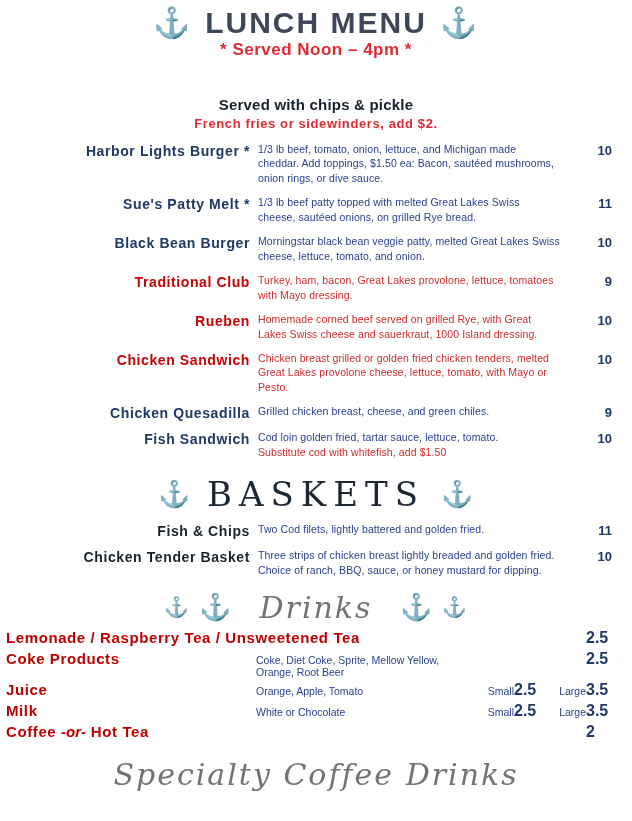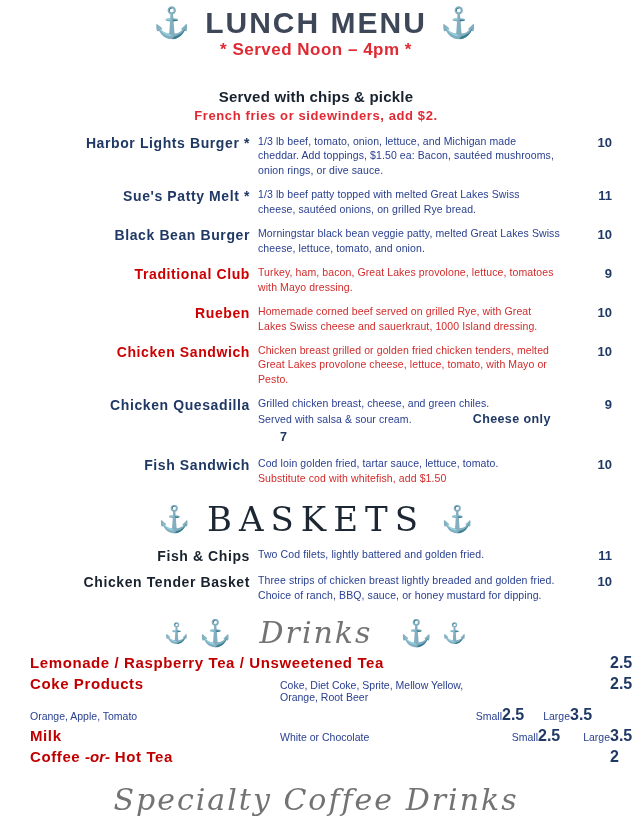--- a/index.html
+++ b/index.html
@@ -25,21 +25,21 @@
   .anchor.small { font-size:20px; }
   .title-main {
     font-size:30px; font-weight:bold; letter-spacing:2px; color:#3d4757;
   }
   .subtitle {
     text-align:center; font-size:17px; font-weight:bold; color:#e02a33;
     letter-spacing:.5px; margin-top:0px;
   }
 
   
-  .notes { text-align:center; margin-top:28px; }
+  .notes { text-align:center; margin-top:36px; }
   .note-main { font-size:15px; font-weight:bold; color:#18222e; letter-spacing:.2px; }
   .note-red  { font-size:13px; font-weight:bold; color:#e02a33; letter-spacing:.6px; line-height:1.35; margin-top:2px; }
 
   
   .rows { width:612px; margin-top:9px; }
   .item-row {
     display:grid; grid-template-columns:250px 1fr 44px; column-gap:8px;
     margin-bottom:9px; align-items:start;
   }
   .item-name {
@@ -64,21 +64,21 @@
 
   
   .drinks-title-row { display:flex; justify-content:center; align-items:center; gap:10px; margin-top:12px; }
   .script-title {
     font-family:"DejaVu Serif", serif; font-style:italic; color:#737373;
     font-size:30px; letter-spacing:2px; padding:0 18px;
   }
   .drink-rows { width:618px; padding-left:6px; margin-top:4px; }
   .drink-row {
     display:grid; grid-template-columns:250px 222px 36px 32px 40px 32px;
-    align-items:baseline; margin-bottom:3px;margin-left:24px;
+    align-items:baseline; margin-bottom:3px;
   }
   .drink-name { font-size:15px; font-weight:bold; color:#c00000; letter-spacing:.6px; }
   .drink-name .or-word { font-style:italic; letter-spacing:0; }
   .drink-name.span2 { grid-column:1 / 3; }
   .drink-desc { font-size:10.5px; color:#2a4090; }
   .size-label { font-size:10.5px; color:#2a4090; text-align:right; }
   .size-price { font-size:16px; font-weight:bold; color:#1f3864; text-align:left; }
 
   
   .coffee-title { text-align:center; margin-top:16px; }
@@ -135,25 +135,20 @@
     <div class="item-row">
       <div class="item-name redname">Chicken Sandwich</div>
       <div class="item-desc reddesc">Chicken breast grilled or golden fried chicken tenders, melted Great Lakes provolone cheese, lettuce, tomato, with Mayo or Pesto.</div>
       <div class="item-price">10</div>
     </div>
 
     <div class="item-row">
       <div class="item-name navy">Chicken Quesadilla</div>
       <div class="item-desc descblue">
         <div>Grilled chicken breast, cheese, and green chiles.</div>
-        <div>
-          <span>Served with salsa &amp; sour cream.</span>
-          <span class="inline-bold cheese-label">Cheese only</span>
-          <span class="inline-bold cheese-price">7</span>
-        </div>
       </div>
       <div class="item-price">9</div>
     </div>
 
     <div class="item-row">
       <div class="item-name navy">Fish Sandwich</div>
       <div class="item-desc">
         <div class="descblue">Cod loin golden fried, tartar sauce, lettuce, tomato.</div>
         <div class="reddesc">Substitute cod with whitefish, add $1.50</div>
       </div>
@@ -202,20 +197,21 @@
     <div class="drink-row">
       <div class="drink-name">Coke Products</div>
       <div class="drink-desc">Coke, Diet Coke, Sprite, Mellow Yellow, Orange, Root Beer</div>
       <div></div>
         <div></div>
         <div></div>
       <div class="size-price">2.5</div>
     </div>
 
     <div class="drink-row">
+      <div class="drink-name">Juice</div>
       <div class="drink-desc">Orange, Apple, Tomato</div>
       <div class="size-label">Small</div>
       <div class="size-price">2.5</div>
       <div class="size-label">Large</div>
       <div class="size-price">3.5</div>
     </div>
 
     <div class="drink-row">
       <div class="drink-name">Milk</div>
       <div class="drink-desc">White or Chocolate</div>

